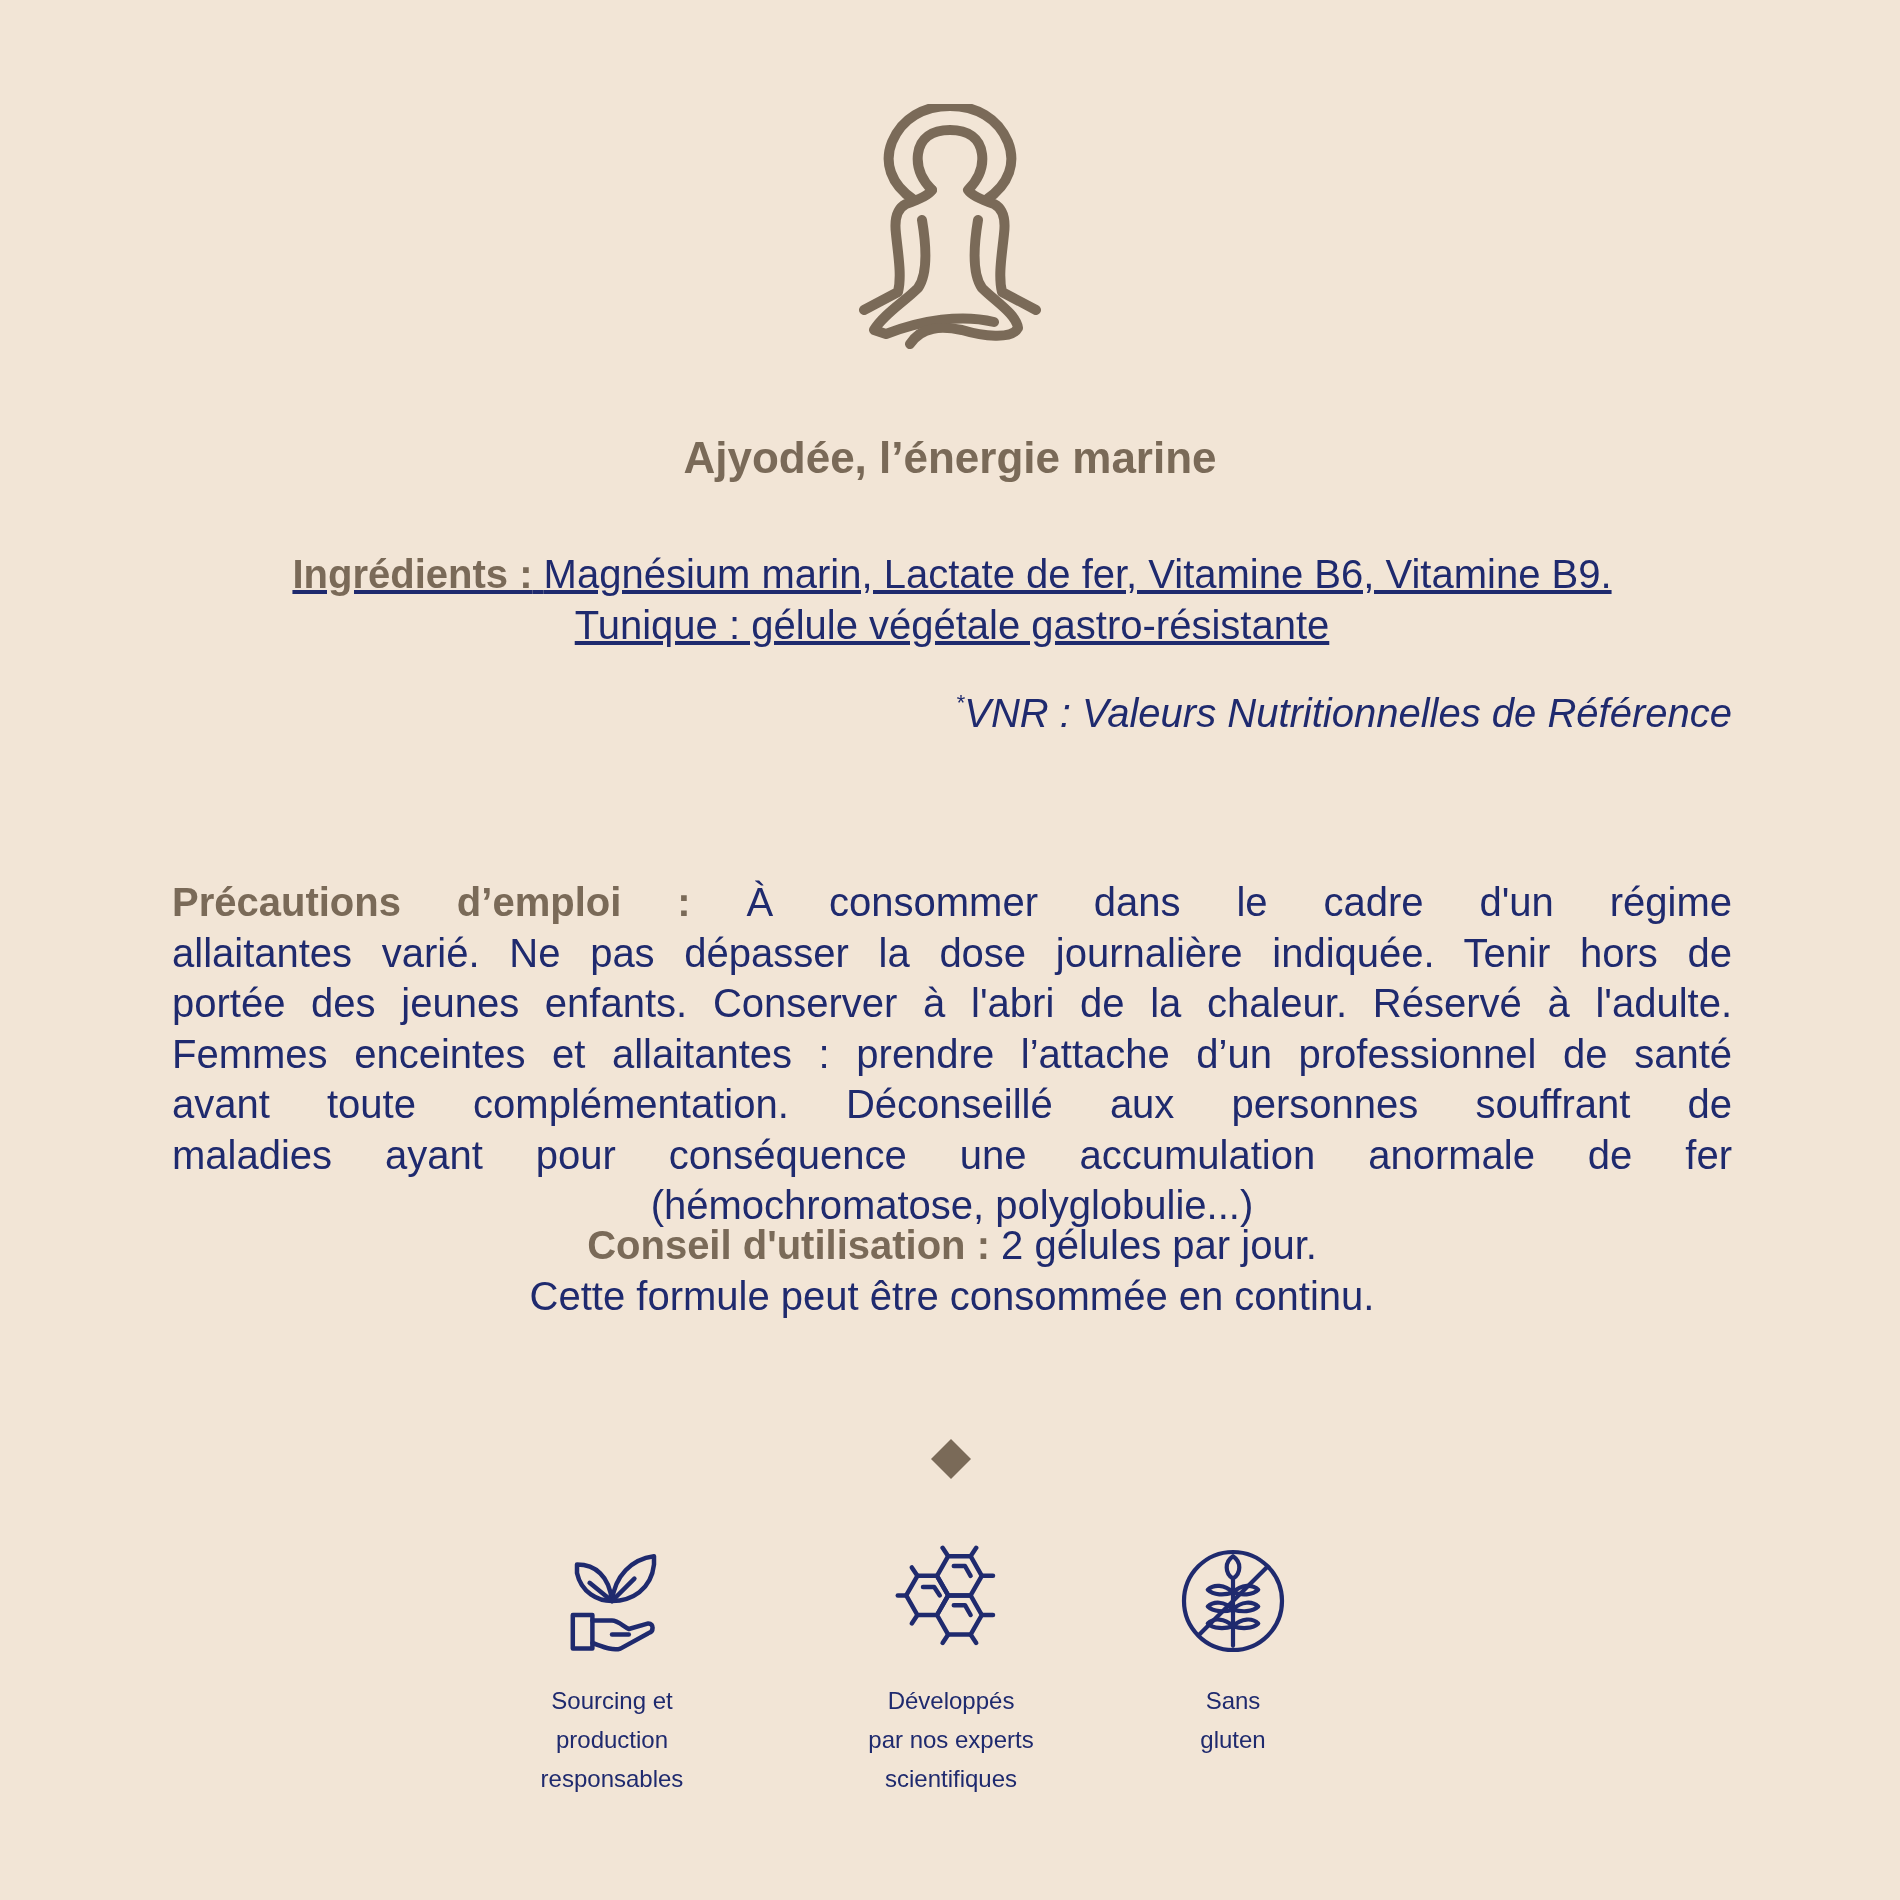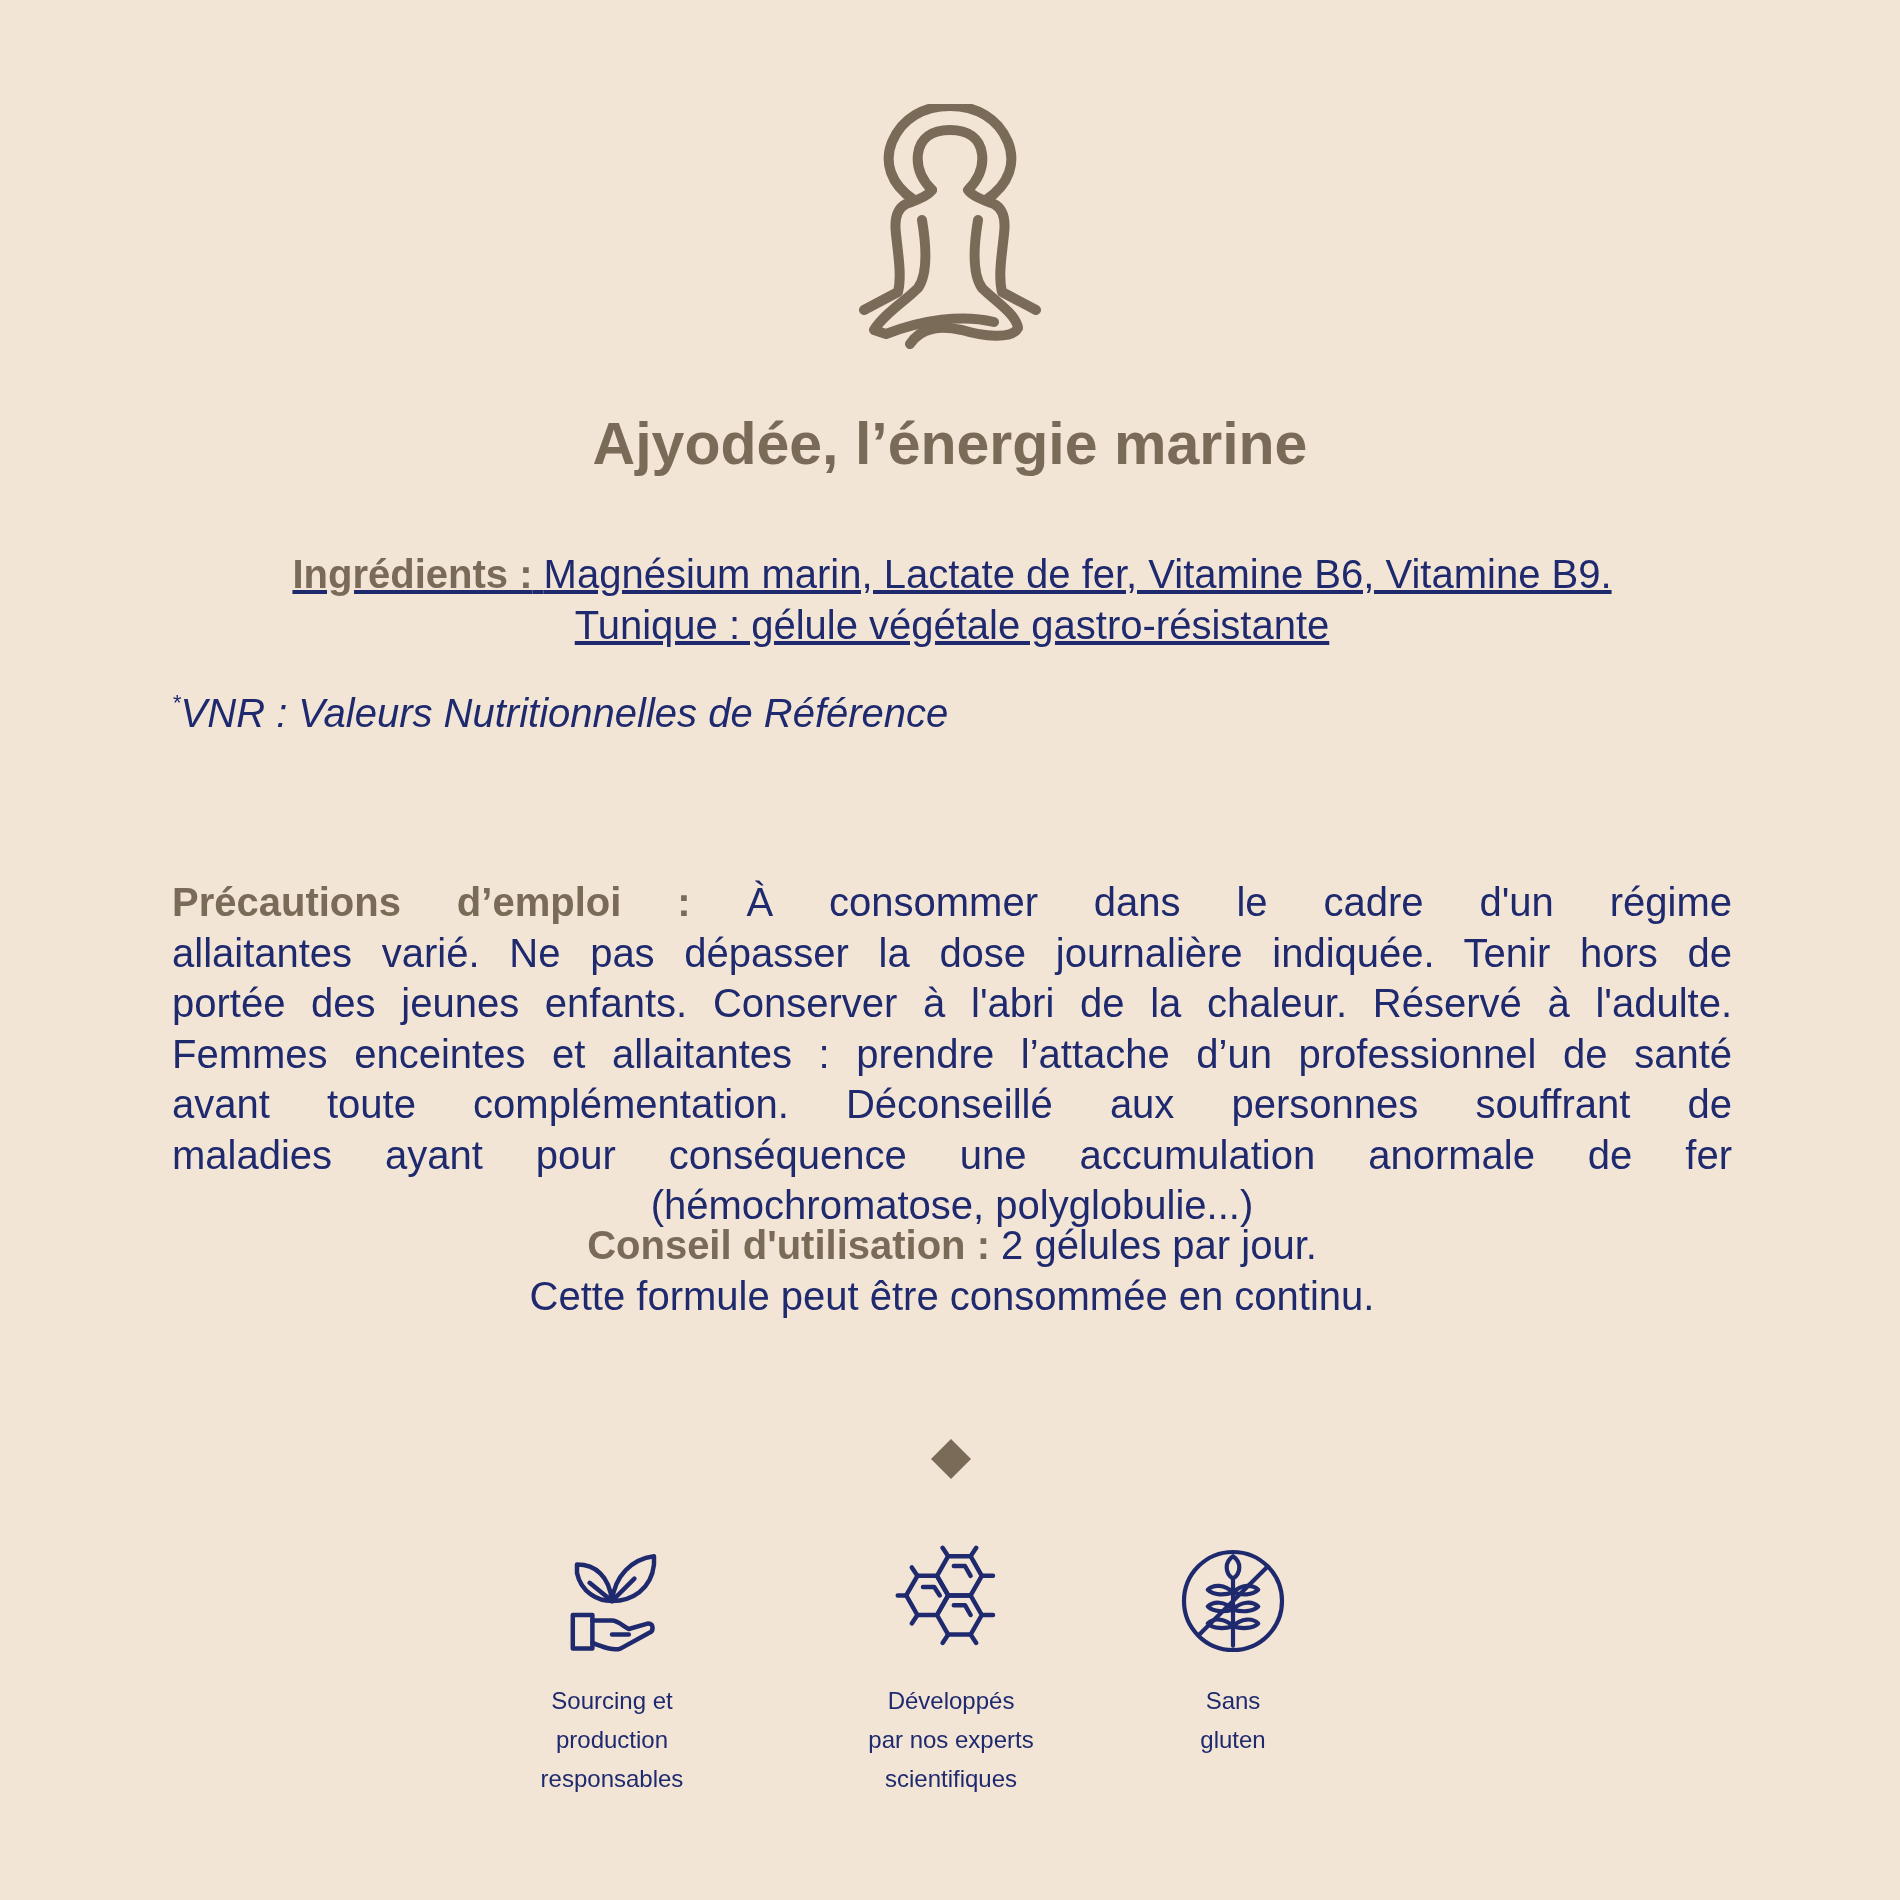--- a/index.html
+++ b/index.html
@@ -2,22 +2,22 @@
 <html><head>
 <meta charset="utf-8">
 <style>
   html, body { margin:0; padding:0; }
   body {
     width:1900px; height:1900px; background:#F2E5D6; position:relative; overflow:hidden;
     font-family:"Liberation Sans", "DejaVu Sans", sans-serif;
   }
   #hero-icon { position:absolute; left:852px; top:104px; width:196px; height:256px; }
   #title {
-    position:absolute; left:0; width:1900px; top:404px; text-align:center;
-    font-size:59px; font-weight:bold; color:#7A6A58; line-height:80px; letter-spacing:0px;
+    position:absolute; left:0; width:1900px; top:418px; text-align:center;
+    font-size:44px; font-weight:bold; color:#7A6A58; line-height:80px; letter-spacing:0px;
   }
   .block {
     position:absolute; left:172px; width:1560px; font-size:40px; line-height:50.5px; color:#1F2A6E;
   }
   .center { text-align:center; }
   .lbl { font-weight:bold; color:#7A6A58; }
   .line { display:block; white-space:nowrap; }
   .jline { display:block; text-align:justify; text-align-last:justify; }
   .it { font-style:italic; }
   sup { font-size:22px; vertical-align:top; line-height:30px; }
@@ -48,21 +48,21 @@
 
 <div id="ingredients" class="block center">
   <span class="line">
     <span class="lbl">Ingrédients :</span>
     <span>Magnésium marin, Lactate de fer, Vitamine B6, Vitamine B9.</span>
   </span>
   <span class="line">Tunique : gélule végétale gastro-résistante</span>
 </div>
 
 <div id="portion" class="block">
-  <span class="line it" style="text-align:left"><sup>*</sup><span>VNR : Valeurs Nutritionnelles de Référence</span></span>
+  <span class="line it" style="text-align:right"><sup>*</sup><span>VNR : Valeurs Nutritionnelles de Référence</span></span>
 </div>
 
 <div id="precautions" class="block">
   <span class="jline">
     <span class="lbl">Précautions d’emploi :</span>
     <span>À consommer dans le cadre d'un régime</span>
   </span>
   <span class="jline">allaitantes varié. Ne pas dépasser la dose journalière indiquée. Tenir hors de</span>
   <span class="jline">portée des jeunes enfants. Conserver à l'abri de la chaleur. Réservé à l'adulte.</span>
   <span class="jline">Femmes enceintes et allaitantes : prendre l’attache d’un professionnel de santé</span>

